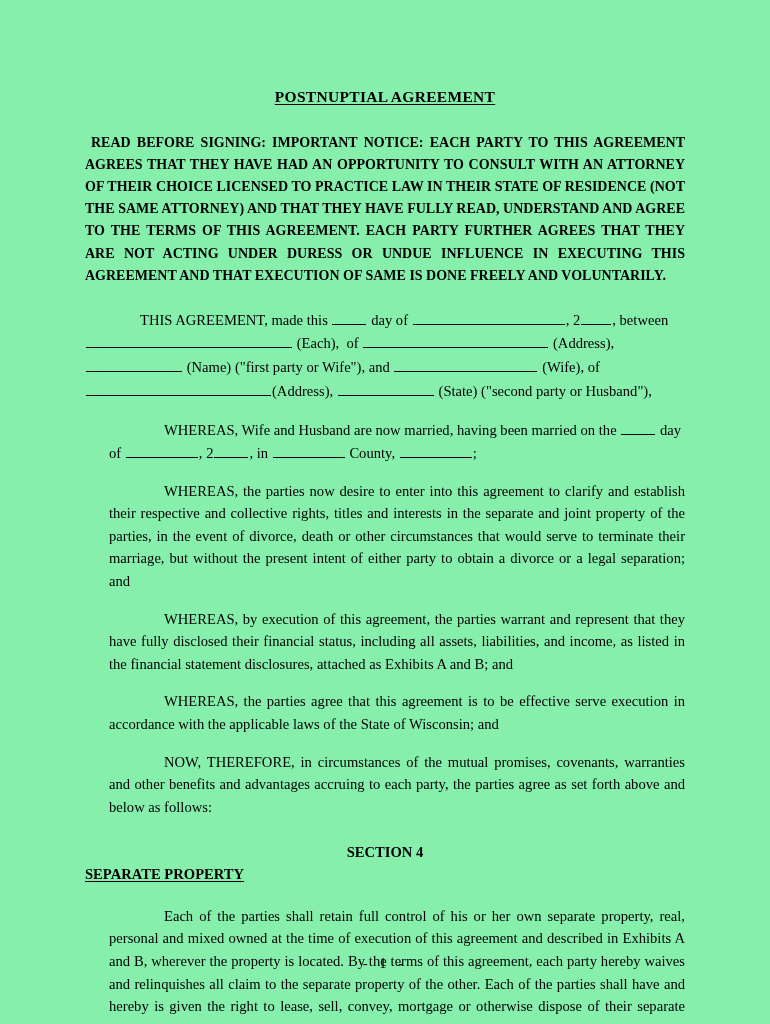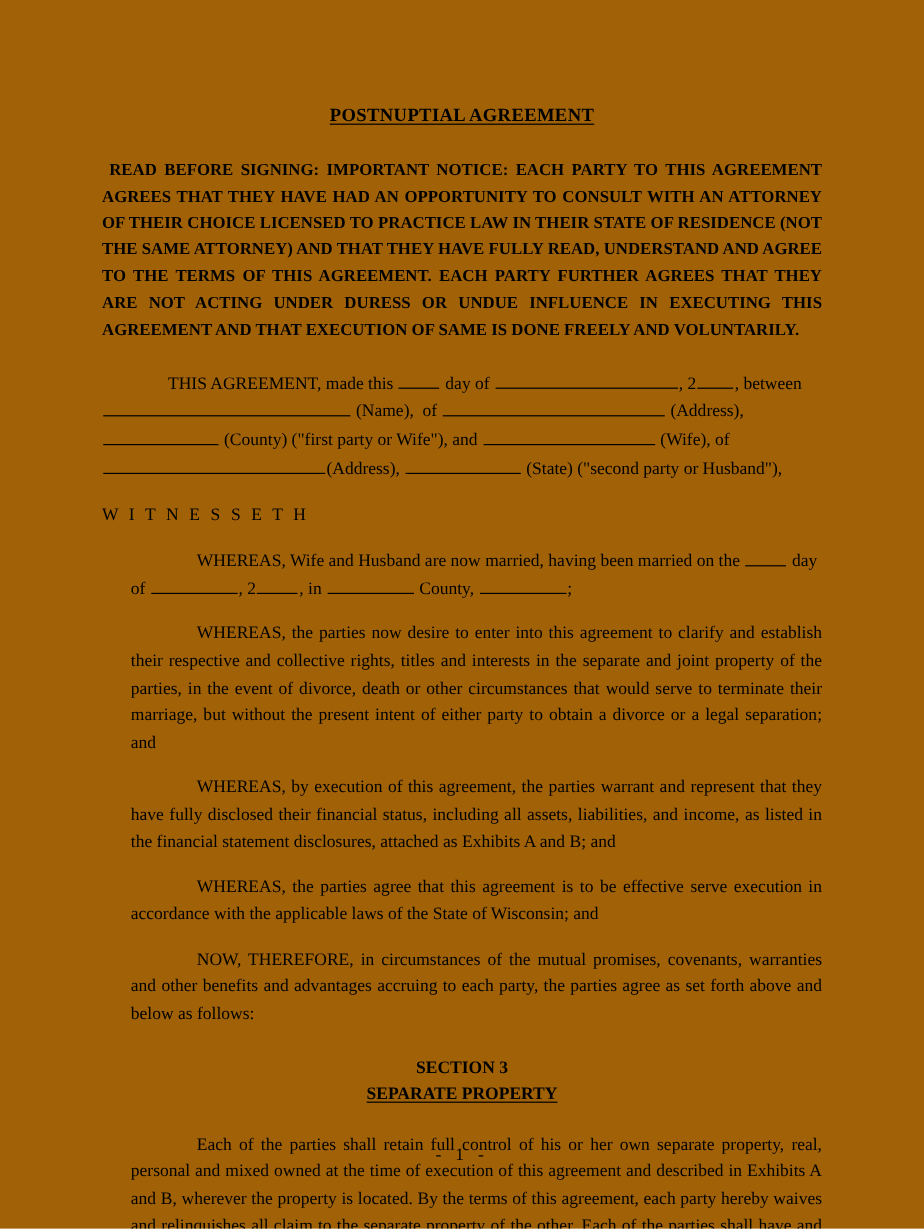--- a/index.html
+++ b/index.html
@@ -4,21 +4,21 @@
 <style>
   html, body {
     margin: 0;
     padding: 0;
     background: #ffffff;
   }
   .page {
     position: relative;
     width: 770px;
     height: 1024px;
-    background: #a16207;
+    background: #86efac;
     margin: 0 auto;
     overflow: hidden;
     font-family: "Liberation Serif", "DejaVu Serif", serif;
     color: #000000;
     box-sizing: border-box;
   }
   .content {
     position: absolute;
     left: 85px;
     top: 88px;
@@ -70,21 +70,21 @@
     line-height: 1.5;
   }
   .section-head {
     text-align: center;
     font-weight: bold;
     font-size: 14.6px;
     line-height: 1.45;
     margin: 24px 0 0 0;
   }
   .section-sub {
-    text-align: center;
+    text-align: left;
     font-weight: bold;
     font-size: 14.6px;
     line-height: 1.45;
     margin: 0 0 20px 0;
   }
   .section-sub span {
     text-decoration: underline;
     text-underline-offset: 2px;
   }
   .blank {
@@ -116,38 +116,37 @@
 <body>
 
 <div class="page">
   <div class="content">
 
     <h1 class="doc-title"><span>POSTNUPTIAL AGREEMENT</span></h1>
 
     <p class="notice">READ BEFORE SIGNING:  IMPORTANT NOTICE:  EACH PARTY TO THIS AGREEMENT AGREES THAT THEY HAVE HAD AN OPPORTUNITY TO CONSULT WITH AN ATTORNEY OF THEIR CHOICE LICENSED TO PRACTICE LAW IN THEIR STATE OF RESIDENCE (NOT THE SAME ATTORNEY) AND THAT THEY HAVE FULLY READ, UNDERSTAND AND AGREE TO THE TERMS OF THIS AGREEMENT. EACH PARTY FURTHER AGREES THAT THEY ARE NOT ACTING UNDER DURESS OR UNDUE INFLUENCE IN EXECUTING THIS AGREEMENT AND THAT EXECUTION OF SAME IS DONE FREELY AND VOLUNTARILY.</p>
 
     <p class="block-form"><span>THIS AGREEMENT, made this</span> <span class="blank b-sm"></span> <span>day of</span> <span class="blank b-xxl"></span><span>, 2</span><span class="blank b-xs"></span><span>, between</span>
-    <br><span class="blank b-w2"></span> <span>(Name),</span>&nbsp; <span>of</span> <span class="blank b-w1"></span> <span>(Address),</span>
-    <br><span class="blank b-lg"></span> <span>(County)</span> <span>("first party  or  Wife"),  and</span> <span class="blank b-w3"></span> <span>(Wife),  of</span>
+    <br><span class="blank b-w2"></span> <span>(Each),</span>&nbsp; <span>of</span> <span class="blank b-w1"></span> <span>(Address),</span>
+    <br><span class="blank b-lg"></span> <span>(Name)</span> <span>("first party  or  Wife"),  and</span> <span class="blank b-w3"></span> <span>(Wife),  of</span>
     <br><span class="blank b-w1"></span><span>(Address),</span> <span class="blank b-lg"></span> <span>(State) ("second party or Husband"),</span></p>
 
-    <p class="witnesseth">W I T N E S S E T H</p>
 
     <p class="para indent"><span>WHEREAS, Wife and Husband are now married, having been married on the</span> <span class="blank b-sm"></span> <span>day</span>
     <br><span>of</span> <span class="blank b-md"></span><span>, 2</span><span class="blank b-sm"></span><span>, in</span> <span class="blank b-md"></span> <span>County,</span> <span class="blank b-md"></span><span>;</span></p>
 
     <p class="para indent">WHEREAS, the parties now desire to enter into this agreement to clarify and establish their respective and collective rights, titles and interests in the separate and joint property of the parties, in the event of divorce, death or other circumstances that would serve to terminate their marriage, but without the present intent of either party to obtain a divorce or a legal separation; and</p>
 
     <p class="para indent">WHEREAS, by execution of this agreement, the parties warrant and represent that they have fully disclosed their financial status, including all assets, liabilities, and income, as listed in the financial statement disclosures, attached as Exhibits A and B; and</p>
 
     <p class="para indent">WHEREAS, the parties agree that this agreement is to be effective serve execution in accordance with the applicable laws of the State of Wisconsin; and</p>
 
     <p class="para indent">NOW, THEREFORE, in circumstances of the mutual promises, covenants, warranties and other benefits and advantages accruing to each party, the parties agree as set forth above and below as follows:</p>
 
-    <div class="section-head">SECTION 3</div>
+    <div class="section-head">SECTION 4</div>
     <div class="section-sub"><span>SEPARATE PROPERTY</span></div>
 
     <p class="para indent">Each of the parties shall retain full control of his or her own separate property, real, personal and mixed owned at the time of execution of this agreement and described in Exhibits A and B, wherever the property is located. By the terms of this agreement, each party hereby waives and relinquishes all claim to the separate property of the other.  Each of the parties shall have and hereby is given the right to lease, sell, convey, mortgage or otherwise dispose of their separate property and</p>
 
   </div>
 
   <div class="footer">- 1 -</div>
 </div>
 
 </body></html>

